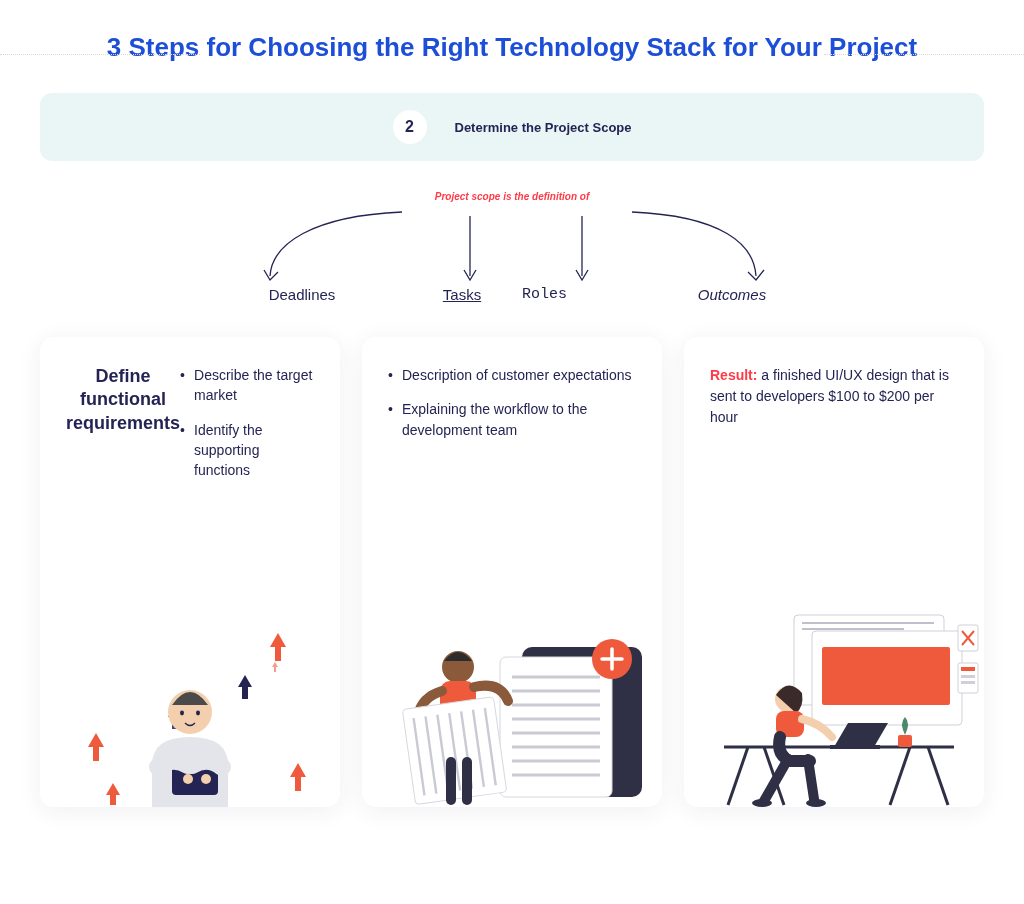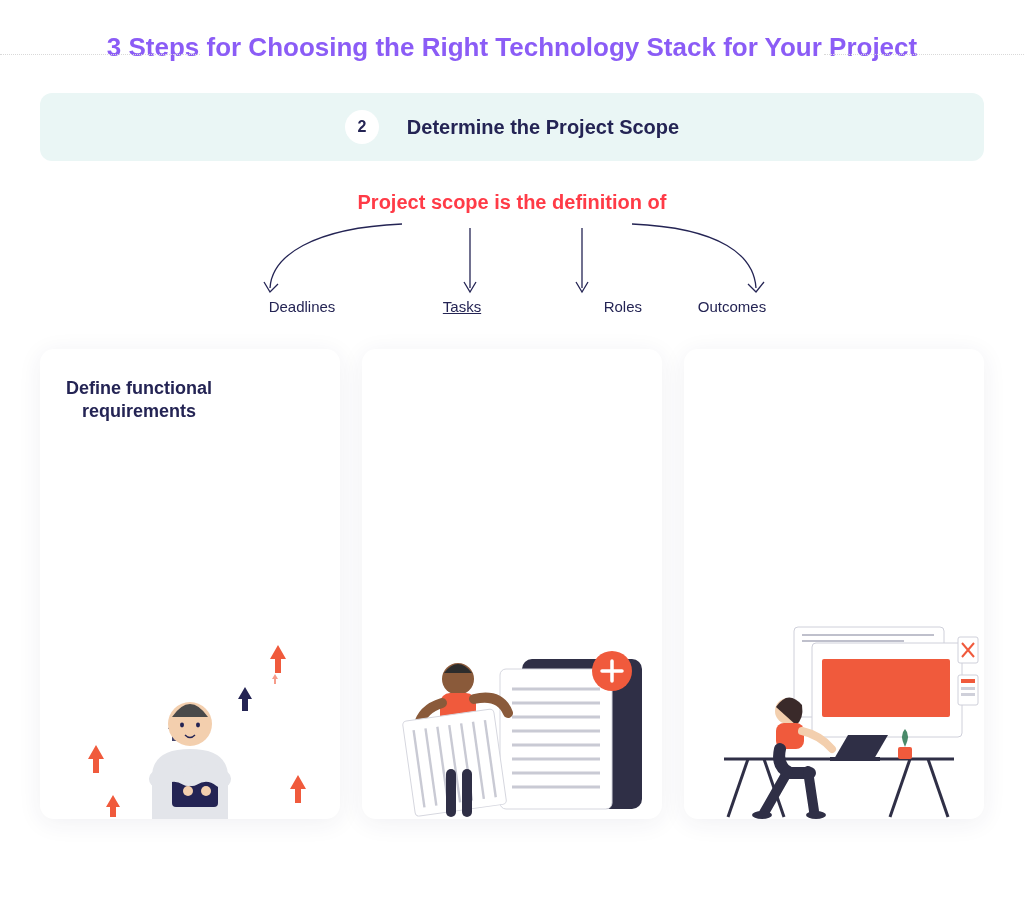--- a/index.html
+++ b/index.html
@@ -26,21 +26,21 @@
     width: 200px;
     height: 0;
     border-top: 1px dotted #d9d9d9;
   }
   .header-wrap::before { left: 0; }
   .header-wrap::after  { right: 0; }
   .page-title {
     font-size: 26px;
     font-weight: 700;
     line-height: 1.35;
-    color: #8b5cf6;
+    color: #1d4ed8;
   }
 
   
   .step-banner {
     margin: 0 40px;
     display: flex;
     align-items: center;
     justify-content: center;
     gap: 28px;
     background: #eaf6f5;
@@ -49,47 +49,48 @@
   }
   .step-num {
     width: 34px; height: 34px;
     border-radius: 50%;
     background: #fff;
     display: flex; align-items: center; justify-content: center;
     font-weight: 700; font-size: 16px;
     color: #242454;
   }
   .step-label {
-    font-weight: 700; font-size: 20px;
+    font-weight: 700; font-size: 13px;
     color: #242454;
   }
 
   
   .scope {
     margin: 30px 40px 0;
     position: relative;
     text-align: center;
   }
   .scope-text {
     color: #ff3b47;
     font-weight: 700;
-    font-size: 20px;
+    font-size: 10px;
+    font-style: italic;
   }
   .arrows-svg { display: block; margin: 2px auto 0; }
   .scope-items {
     display: flex;
     justify-content: center;
     gap: 0;
     margin-top: -4px;
   }
   .scope-item { font-size: 15px; color: #242454; }
   .si-0 { width: 200px; text-align: center; }
   .si-1 { width: 120px; text-align: center; text-decoration: underline; }
-  .si-2 { width: 120px; text-align: right; }
-  .si-3 { width: 180px; text-align: center; }
+  .si-2 { width: 120px; text-align: left; font-family: Liberation Mono, monospace; }
+  .si-3 { width: 180px; text-align: center; font-style: italic; }
 
   
   .cards {
     display: flex;
     gap: 22px;
     margin: 34px 40px 0;
   }
   .card {
     flex: 1;
     background: #fff;
@@ -177,20 +178,22 @@
     <div class="scope-item si-3">Outcomes</div>
   </div>
 </div>
 
 <div class="cards">
 
   <div class="card">
     <div class="card-title">Define functional
 requirements</div>
     <ul>
+      <li>Describe the target market</li>
+      <li>Identify the supporting functions</li>
     </ul>
     <svg class="illus" viewBox="0 0 300 200">
 
       <g fill="#f05a3c">
         <path d="M48 140 l8 -14 l8 14 h-5 v14 h-6 v-14 z"></path>
         <path d="M230 40 l8 -14 l8 14 h-5 v14 h-6 v-14 z"></path>
         <path d="M250 170 l8 -14 l8 14 h-5 v14 h-6 v-14 z"></path>
         <path d="M66 188 l7 -12 l7 12 h-4 v10 h-6 v-10 z"></path>
         <path d="M232 60 l3 -5 l3 5 h-2 v5 h-2 v-5 z" opacity="0.6"></path>
       </g>
@@ -210,20 +213,24 @@
         <rect x="132" y="158" width="46" height="30" rx="4" fill="#242454"></rect>
         <path d="M118 160 q14 -12 30 -2" stroke="#e3e5ea" stroke-width="18" stroke-linecap="round" fill="none"></path>
         <path d="M182 160 q-14 -12 -30 -2" stroke="#e3e5ea" stroke-width="18" stroke-linecap="round" fill="none"></path>
         <circle cx="148" cy="172" r="5" fill="#f3cfae"></circle>
         <circle cx="166" cy="172" r="5" fill="#f3cfae"></circle>
       </g>
     </svg>
   </div>
 
   <div class="card">
+    <ul>
+      <li>Description of customer expectations</li>
+      <li>Explaining the workflow to the development team</li>
+    </ul>
     <svg class="illus" viewBox="0 0 300 200">
 
       <rect x="160" y="40" width="120" height="150" rx="10" fill="#2f2f46"></rect>
 
       <rect x="138" y="50" width="112" height="140" rx="6" fill="#fff" stroke="#d6d7df"></rect>
       <g stroke="#c9cad4" stroke-width="3">
         <line x1="150" y1="70" x2="238" y2="70"></line>
         <line x1="150" y1="84" x2="238" y2="84"></line>
         <line x1="150" y1="98" x2="238" y2="98"></line>
         <line x1="150" y1="112" x2="238" y2="112"></line>
@@ -256,20 +263,23 @@
           </g>
         </g>
 
         <rect x="84" y="150" width="10" height="48" rx="5" fill="#2f2f46"></rect>
         <rect x="100" y="150" width="10" height="48" rx="5" fill="#2f2f46"></rect>
       </g>
     </svg>
   </div>
 
   <div class="card">
+    <p class="result-para">
+      <b>Result:</b><span> a finished UI/UX design that is sent to developers $100 to $200 per hour</span>
+    </p>
     <svg class="illus" viewBox="0 0 300 200">
 
       <rect x="110" y="8" width="150" height="90" rx="4" fill="#fff" stroke="#cfd0da"></rect>
       <rect x="128" y="24" width="150" height="94" rx="4" fill="#fff" stroke="#cfd0da"></rect>
       <rect x="138" y="40" width="128" height="58" rx="2" fill="#f05a3c"></rect>
       <g stroke="#bfc0cc" stroke-width="2">
         <line x1="118" y1="16" x2="250" y2="16"></line>
         <line x1="118" y1="22" x2="220" y2="22"></line>
       </g>
 

